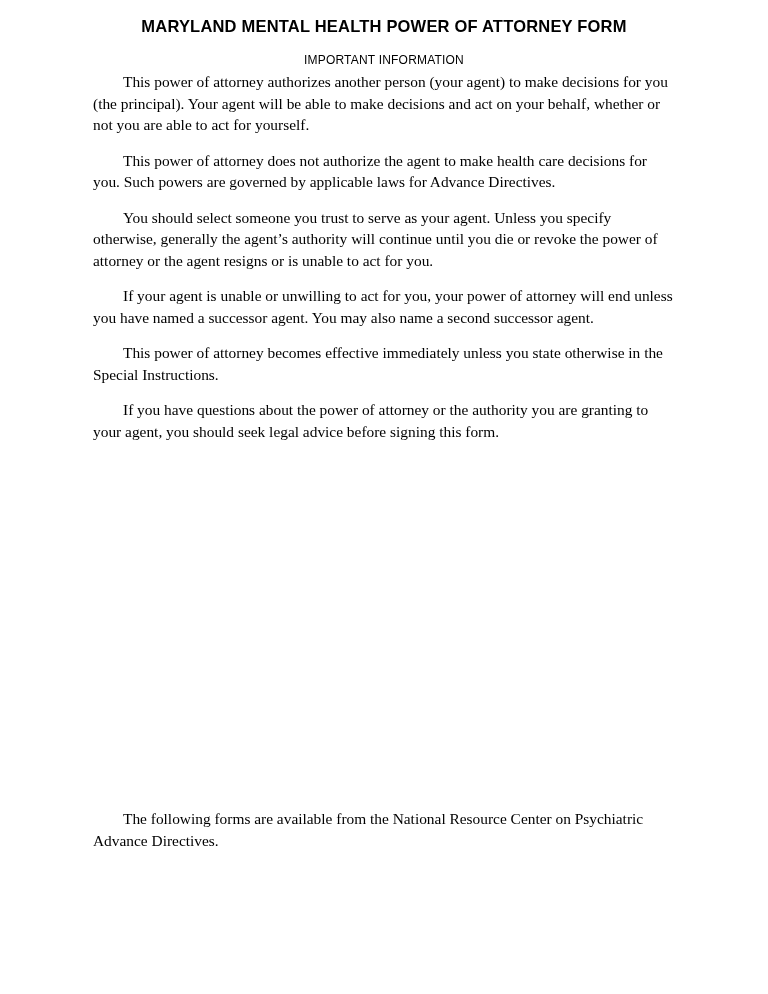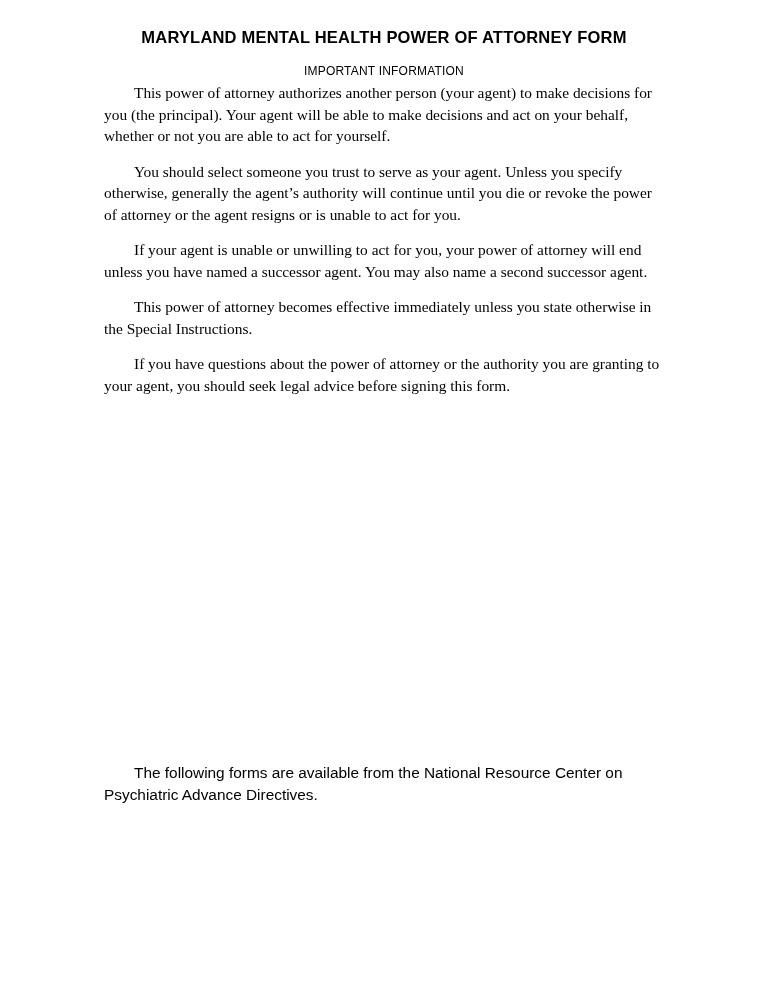--- a/index.html
+++ b/index.html
@@ -13,21 +13,21 @@
     position: relative;
     font-family: "Liberation Serif", serif;
     color: #000000;
     overflow: hidden;
   }
   .page {
     position: relative;
     width: 768px;
     height: 994px;
     box-sizing: border-box;
-    padding: 16px;
+    padding: 5px;
   }
   .doc-title {
     font-family: "Liberation Sans", sans-serif;
     font-weight: bold;
     font-size: 16.5px;
     text-align: center;
     letter-spacing: 0.2px;
     margin: 0;
     padding-top: 12px;
   }
@@ -54,39 +54,40 @@
     text-indent: 30px;
   }
   .spacer-block {
     height: 352px;
   }
   .footer-block {
     padding-left: 88px;
     padding-right: 88px;
   }
   p.footer-para {
-    font-family: Liberation Sans, sans-serif;
+    font-family: Liberation Serif, serif;
     font-size: 15.4px;
     line-height: 21.5px;
     text-align: left;
     margin: 0;
     text-indent: 30px;
   }
 </style>
 </head>
 <body>
 
 <div class="page">
 
   <h1 class="doc-title">MARYLAND MENTAL HEALTH POWER OF ATTORNEY FORM</h1>
 
   <h2 class="doc-subtitle">IMPORTANT INFORMATION</h2>
 
   <div class="body-block">
     <p class="para">This power of attorney authorizes another person (your agent) to make decisions for you (the principal). Your agent will be able to make decisions and act on your behalf, whether or not you are able to act for yourself.</p>
+    <p class="para">This power of attorney does not authorize the agent to make health care decisions for you. Such powers are governed by applicable laws for Advance Directives.</p>
     <p class="para">You should select someone you trust to serve as your agent.  Unless you specify otherwise, generally the agent’s authority will continue until you die or revoke the power of attorney or the agent resigns or is unable to act for you.</p>
     <p class="para">If your agent is unable or unwilling to act for you, your power of attorney will end unless you have named a successor agent.  You may also name a second successor agent.</p>
     <p class="para">This power of attorney becomes effective immediately unless you state otherwise in the Special Instructions.</p>
     <p class="para">If you have questions about the power of attorney or the authority you are granting to your agent, you should seek legal advice before signing this form.</p>
   </div>
 
   <div class="spacer-block"></div>
 
   <div class="footer-block">
     <p class="footer-para">The following forms are available from the National Resource Center on Psychiatric Advance Directives.</p>

